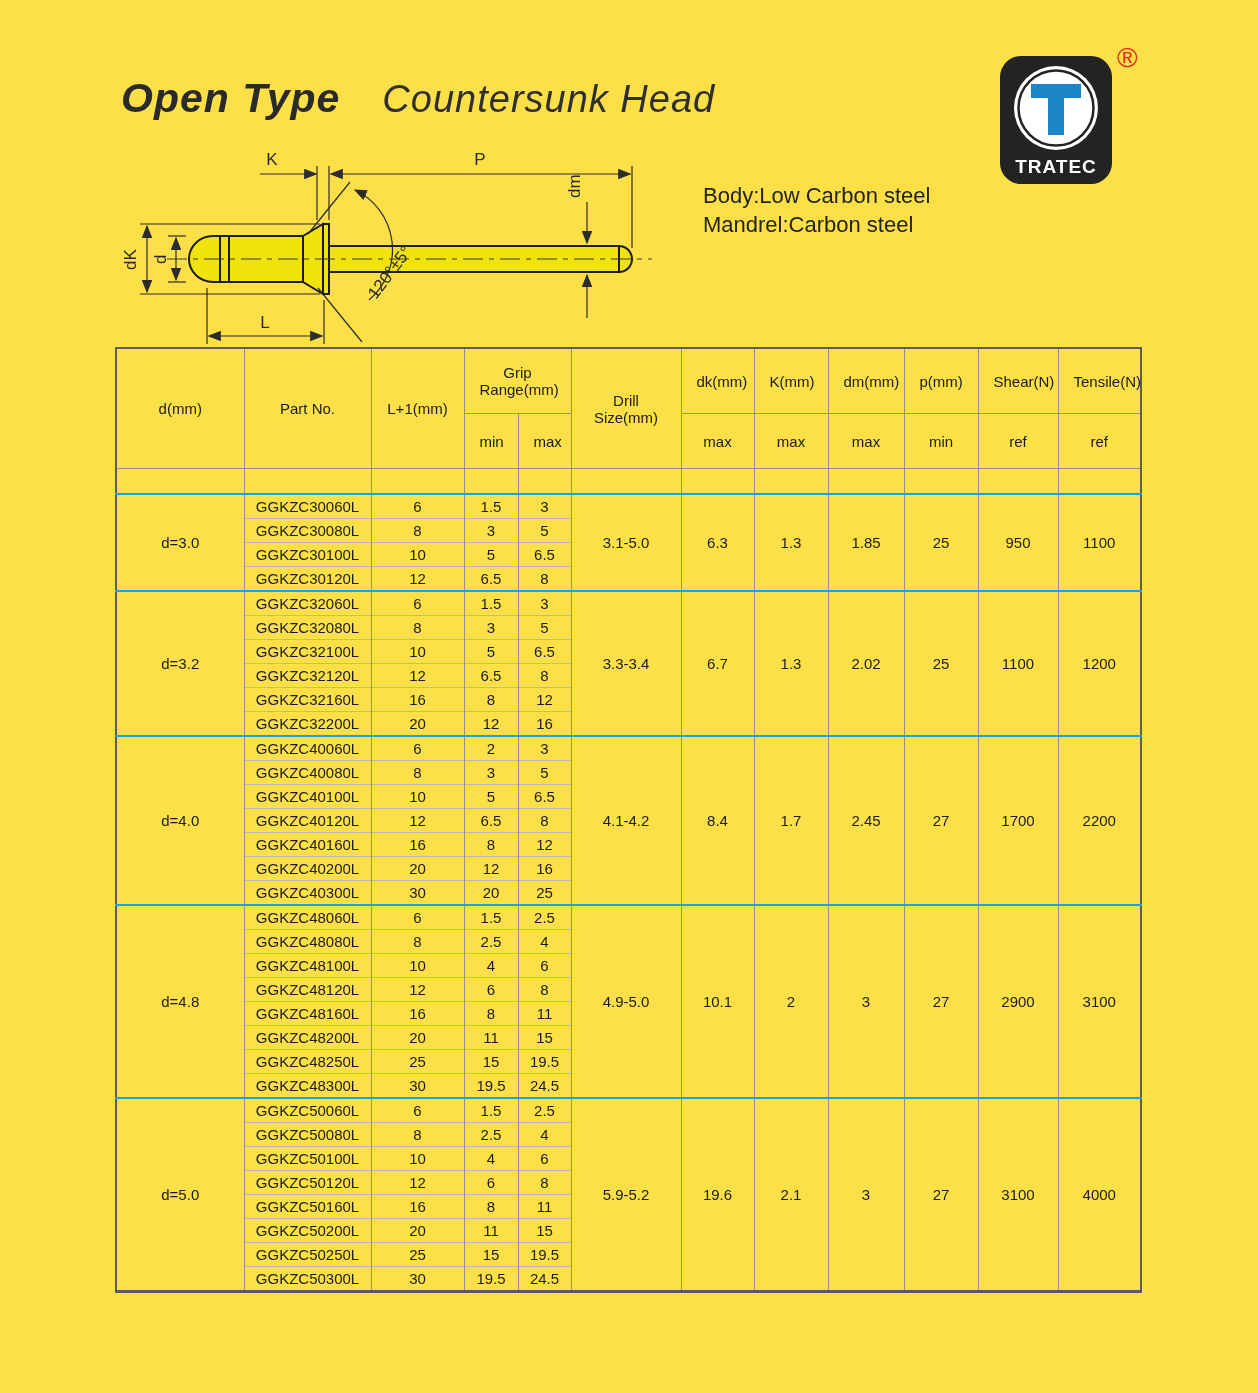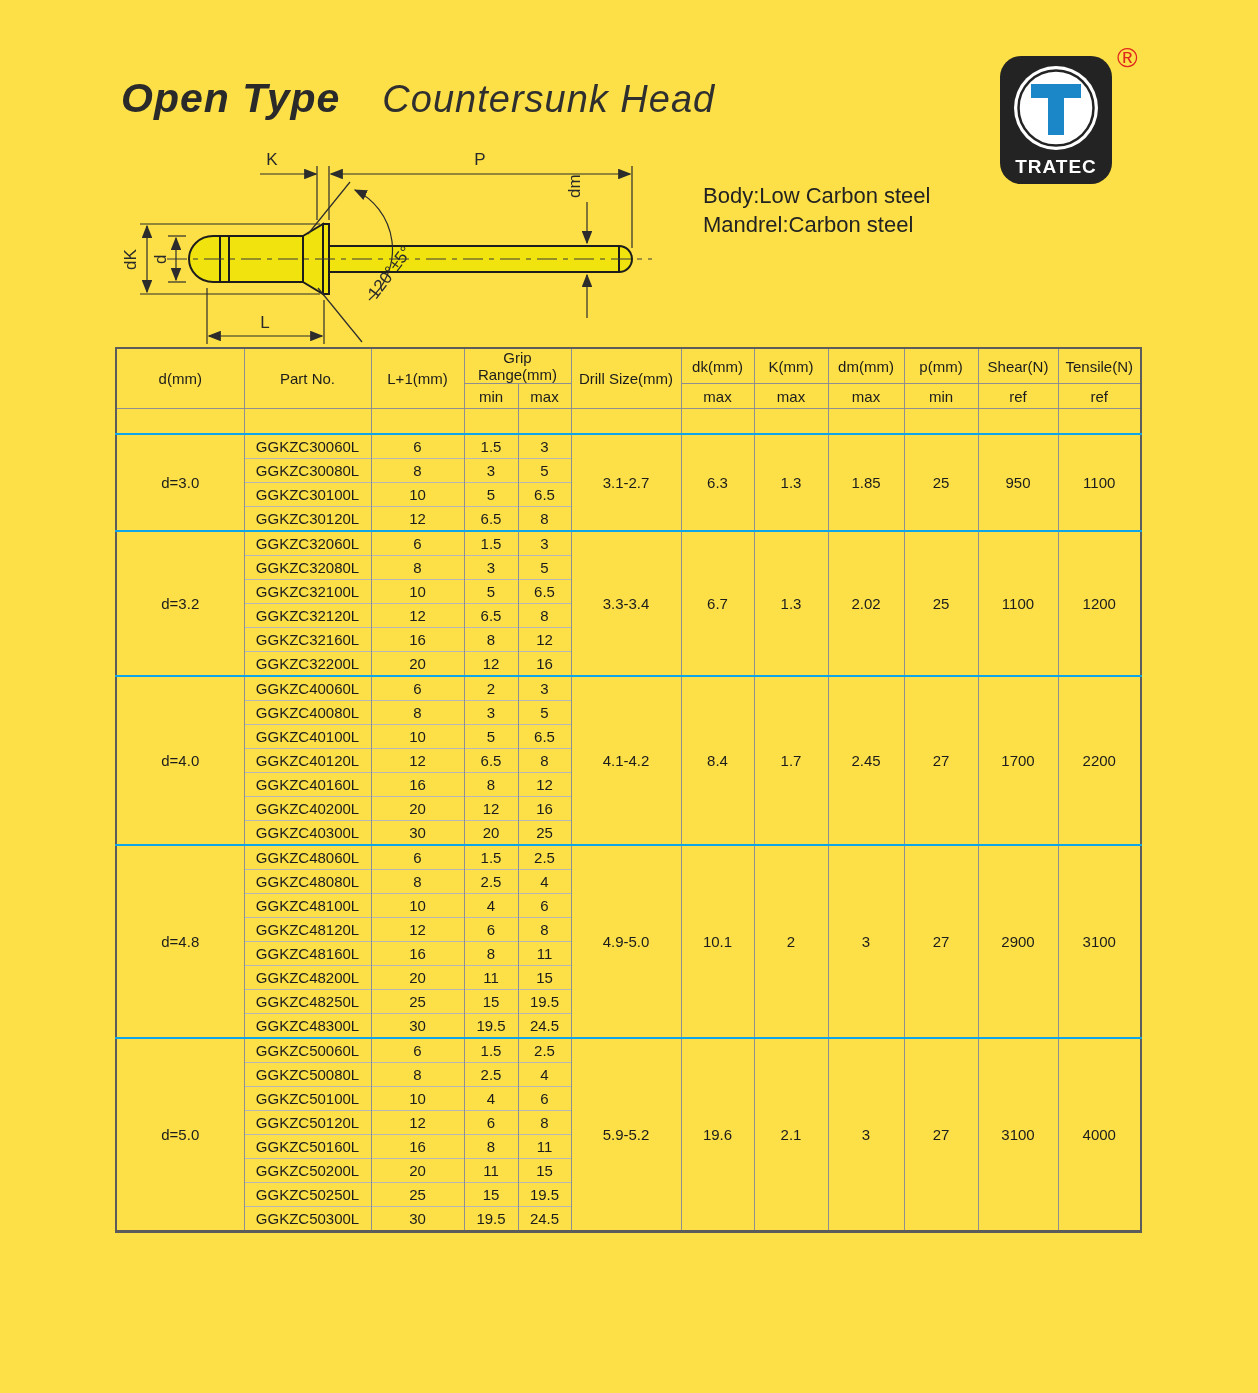--- a/index.html
+++ b/index.html
@@ -23,21 +23,21 @@
   
   .diagram{position:absolute;left:112px;top:148px;width:580px;height:212px;}
   .dim{stroke:#2c2c2c;stroke-width:1.2;fill:none;}
   .dimtext{fill:#2a2a2a;font-size:17px;font-family:"Liberation Sans",sans-serif;}
   .outline{stroke:#1c1c1c;stroke-width:2;stroke-linejoin:miter;}
 
   
   table.spec{position:absolute;left:115px;top:347px;width:1025px;border-collapse:collapse;
              table-layout:fixed;border:2px solid #5c5c5c;border-bottom-width:3px;
              font-size:15px;color:#1c1c1c;}
-  table.spec th{font-weight:normal;border:1px solid #8f8f8f;height:24px;padding:0;text-align:center;}
+  table.spec th{font-weight:normal;border:1px solid #8f8f8f;height:24px;padding:15px;text-align:center;}
   table.spec td{border-left:1px solid #8f8f8f;border-right:1px solid #8f8f8f;
                 border-top:1px solid #b7b7b7;height:23px;padding:0;text-align:center;}
   table.spec tr.spacer td{height:24px;}
   table.spec tr.group-start td{border-top:2px solid #0ea5e9;}
 </style>
 </head>
 <body>
 
 <div class="page">
 
@@ -173,21 +173,21 @@
           <td></td>
           <td></td>
           <td></td>
         </tr>
         <tr class="group-start">
           <td rowspan="4">d=3.0</td>
           <td>GGKZC30060L</td>
           <td>6</td>
           <td>1.5</td>
           <td>3</td>
-          <td rowspan="4">3.1-2.7</td>
+          <td rowspan="4">3.1-5.0</td>
           <td rowspan="4">6.3</td>
           <td rowspan="4">1.3</td>
           <td rowspan="4">1.85</td>
           <td rowspan="4">25</td>
           <td rowspan="4">950</td>
           <td rowspan="4">1100</td>
         </tr>
         <tr>
           <td>GGKZC30080L</td>
           <td>8</td>

